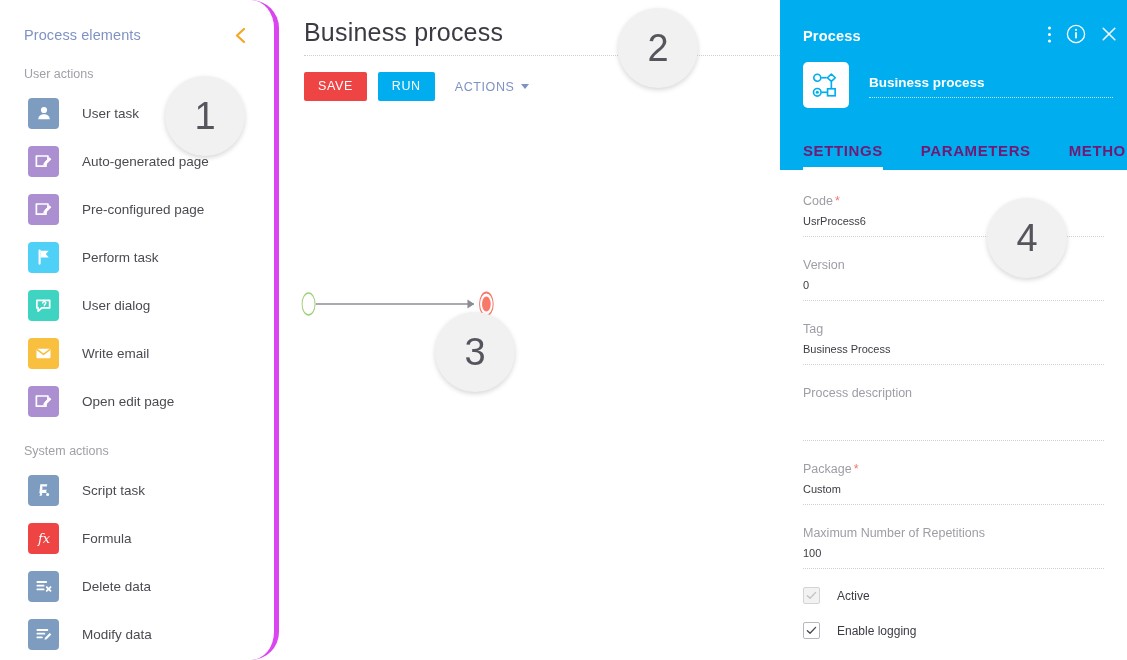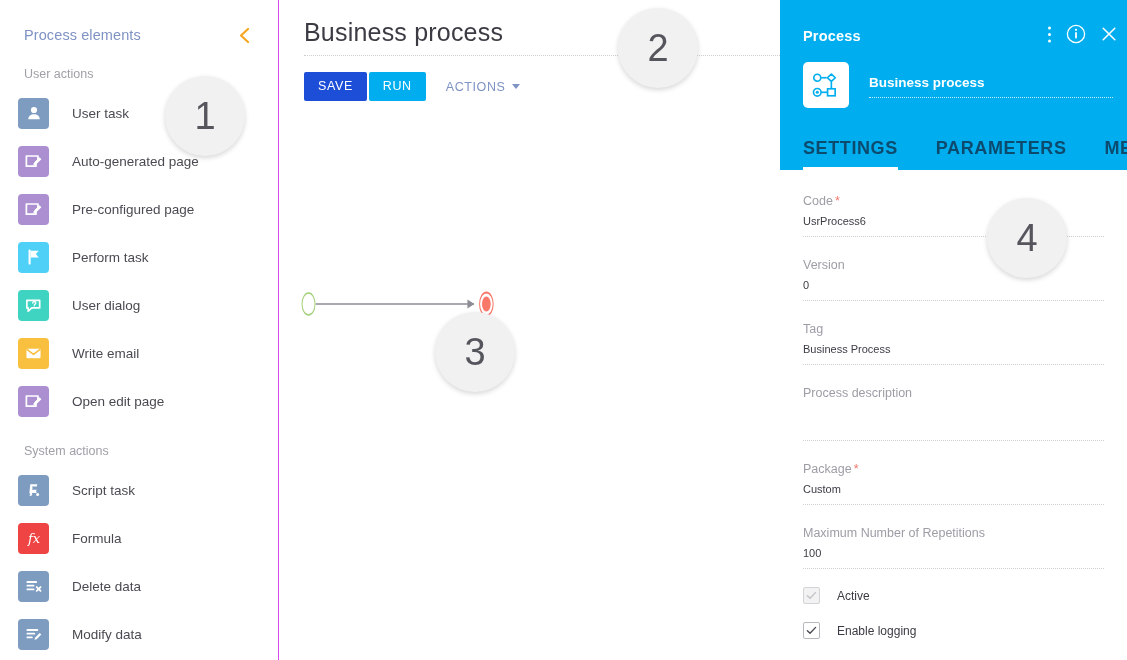--- a/index.html
+++ b/index.html
@@ -18,23 +18,24 @@
     display: flex;
     background: #ffffff;
   }
 
   
   #sidebar {
     position: relative;
     width: 279px;
     height: 660px;
     background: #ffffff;
-    border-right: 1px solid #d946ef;
+    border-right: 5px solid #d946ef;
     flex: 0 0 279px;
     overflow: hidden;
+    border-radius: 28px;
   }
   #sidebar-header {
     display: flex;
     align-items: center;
     justify-content: space-between;
     padding: 22px 24px 0 24px;
     height: 48px;
   }
   .sidebar-title {
     font-size: 14.5px;
@@ -50,21 +51,21 @@
     font-size: 12.5px;
     color: #a0a0a8;
     padding: 0 0 0 24px;
     margin-top: 19px;
     margin-bottom: 8px;
   }
   .elem-row {
     display: flex;
     align-items: center;
     height: 48px;
-    padding-left: 18px;
+    padding-left: 28px;
     cursor: pointer;
   }
   .elem-icon {
     width: 31px; height: 31px;
     border-radius: 4px;
     flex: 0 0 31px;
     display: flex;
     align-items: center;
     justify-content: center;
   }
@@ -109,21 +110,21 @@
     color: #ffffff;
     font-size: 12.5px;
     letter-spacing: .6px;
     padding: 0 14px;
     height: 29px;
     line-height: 29px;
     border-radius: 2px;
     cursor: pointer;
     font-family: "Liberation Sans", sans-serif;
   }
-  #btn-save { background: #1d4ed8; margin-right: 2px; }
+  #btn-save { background: #ef4444; margin-right: 11px; }
   #btn-run  { background: #00aeef; margin-right: 20px; }
   #btn-actions {
     background: transparent;
     color: #7f92c4;
     font-size: 12.5px;
     letter-spacing: .6px;
     border: none;
     cursor: pointer;
     display: flex;
     align-items: center;
@@ -195,22 +196,22 @@
     font-size: 13.5px;
   }
   #rp-tabs {
     position: absolute;
     left: 0; bottom: 0;
     display: flex;
     align-items: flex-end;
     padding-left: 23px;
   }
   .rp-tab {
-    color: #0c4a6e;
-    font-size: 18px;
+    color: #701a75;
+    font-size: 15px;
     letter-spacing: .6px;
     padding: 0 0 8px 0;
     margin-right: 38px;
     cursor: pointer;
     border-bottom: 3px solid transparent;
   }
   .rp-tab.active { border-bottom-color: #ffffff; }
 
   #rp-body {
     position: relative;

